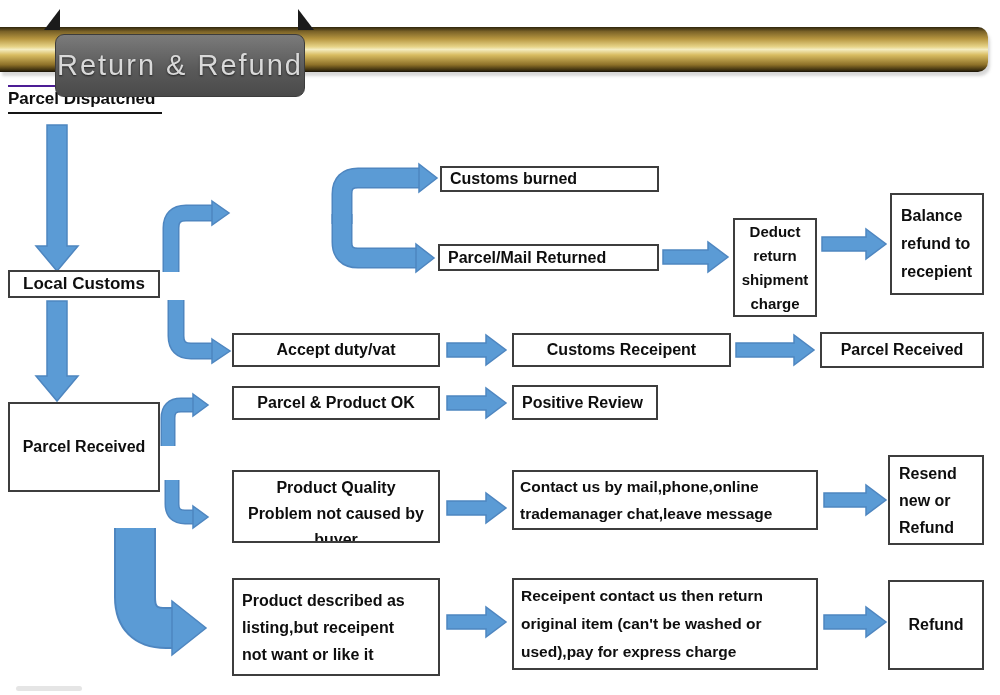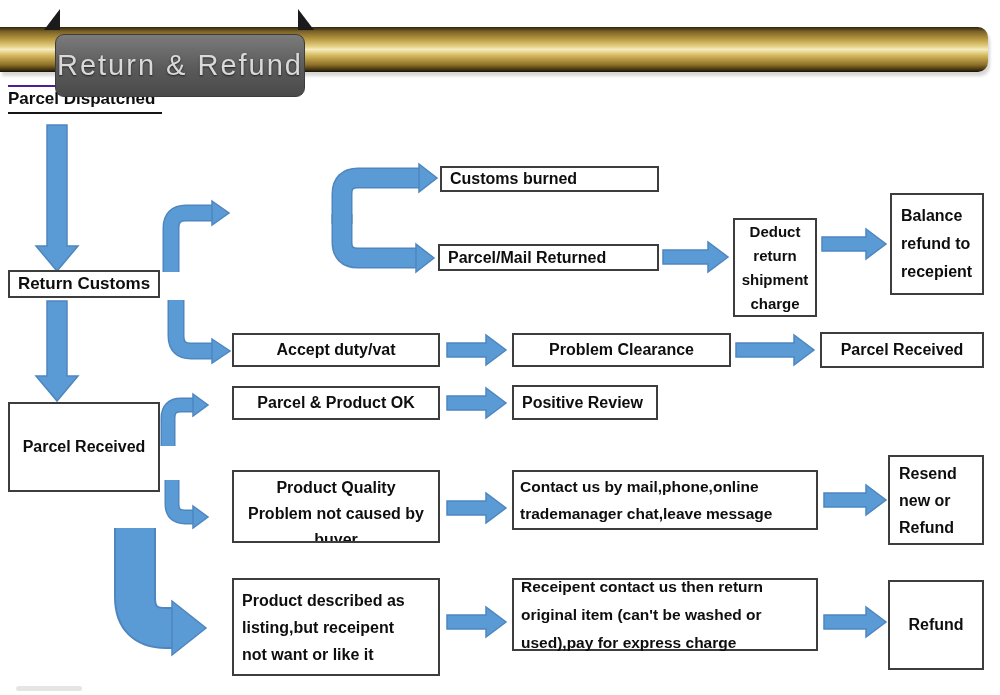--- a/index.html
+++ b/index.html
@@ -106,41 +106,41 @@
 
     <g>
       <path class="eo" stroke-width="42" d="M 135,528 L 135,597 Q 135,628 166,628 L 173,628"></path>
       <path class="ei" stroke-width="38" d="M 135,528 L 135,597 Q 135,628 166,628 L 173,628"></path>
       <polygon class="head" points="172,601 206,628 172,655"></polygon>
     </g>
     <polygon class="blk" points="447,615 486,615 486,607 506,622 486,637 486,629 447,629"></polygon>
     <polygon class="blk" points="824,615 866,615 866,607 886,622 866,637 866,629 824,629"></polygon>
   </svg>
 
-  <div class="node center" style="left:8px;top:270px;width:152px;height:28px;font-size:17px;">Return Customs</div>
+  <div class="node center" style="left:8px;top:270px;width:152px;height:28px;font-size:17px;">Local Customs</div>
 
   <div class="node center" style="left:8px;top:402px;width:152px;height:90px;">Parcel Received</div>
 
 
   <div class="node" style="left:440px;top:166px;width:219px;height:26px;padding-left:8px;">Customs burned</div>
 
   <div class="node" style="left:438px;top:244px;width:221px;height:27px;padding-left:8px;">Parcel/Mail Returned</div>
 
   <div class="node center" style="left:733px;top:196px;width:84px;height:99px;font-size:15px;line-height:24px;margin-top:22px;">Deduct
 return
 shipment
 charge</div>
 
   <div class="node" style="left:890px;top:193px;width:94px;height:102px;padding-left:9px;line-height:28px;">Balance
 refund to
 recepient</div>
 
   <div class="node center" style="left:232px;top:333px;width:208px;height:34px;">Accept duty/vat</div>
 
-  <div class="node center" style="left:512px;top:333px;width:219px;height:34px;">Problem Clearance</div>
+  <div class="node center" style="left:512px;top:333px;width:219px;height:34px;">Customs Receipent</div>
 
   <div class="node center" style="left:820px;top:332px;width:164px;height:36px;">Parcel Received</div>
 
   <div class="node" style="left:512px;top:385px;width:146px;height:35px;padding-left:8px;">Positive Review</div>
 
   <div class="node center" style="left:232px;top:386px;width:208px;height:34px;">Parcel &amp; Product OK</div>
 
   <div class="node" style="left:512px;top:470px;width:306px;height:60px;padding-left:6px;font-size:15.5px;line-height:27px;">Contact us by mail,phone,online
 trademanager chat,leave message</div>
 
@@ -149,20 +149,20 @@
 buyer</div>
 
   <div class="node" style="left:888px;top:455px;width:96px;height:90px;padding-left:9px;line-height:27px;">Resend
 new or
 Refund</div>
 
   <div class="node" style="left:232px;top:578px;width:208px;height:98px;padding-left:8px;line-height:27px;">Product described as
 listing,but receipent
 not want or like it</div>
 
-  <div class="node" style="left:512px;top:578px;width:306px;height:73px;padding-left:7px;font-size:15.5px;line-height:28px;">Receipent contact us then return
+  <div class="node" style="left:512px;top:578px;width:306px;height:92px;padding-left:7px;font-size:15.5px;line-height:28px;">Receipent contact us then return
 original item (can't be washed or
 used),pay for express charge</div>
 
   <div class="node center" style="left:888px;top:580px;width:96px;height:90px;">Refund</div>
 
   <div class="smudge"></div>
 </div>
 
 </body></html>

